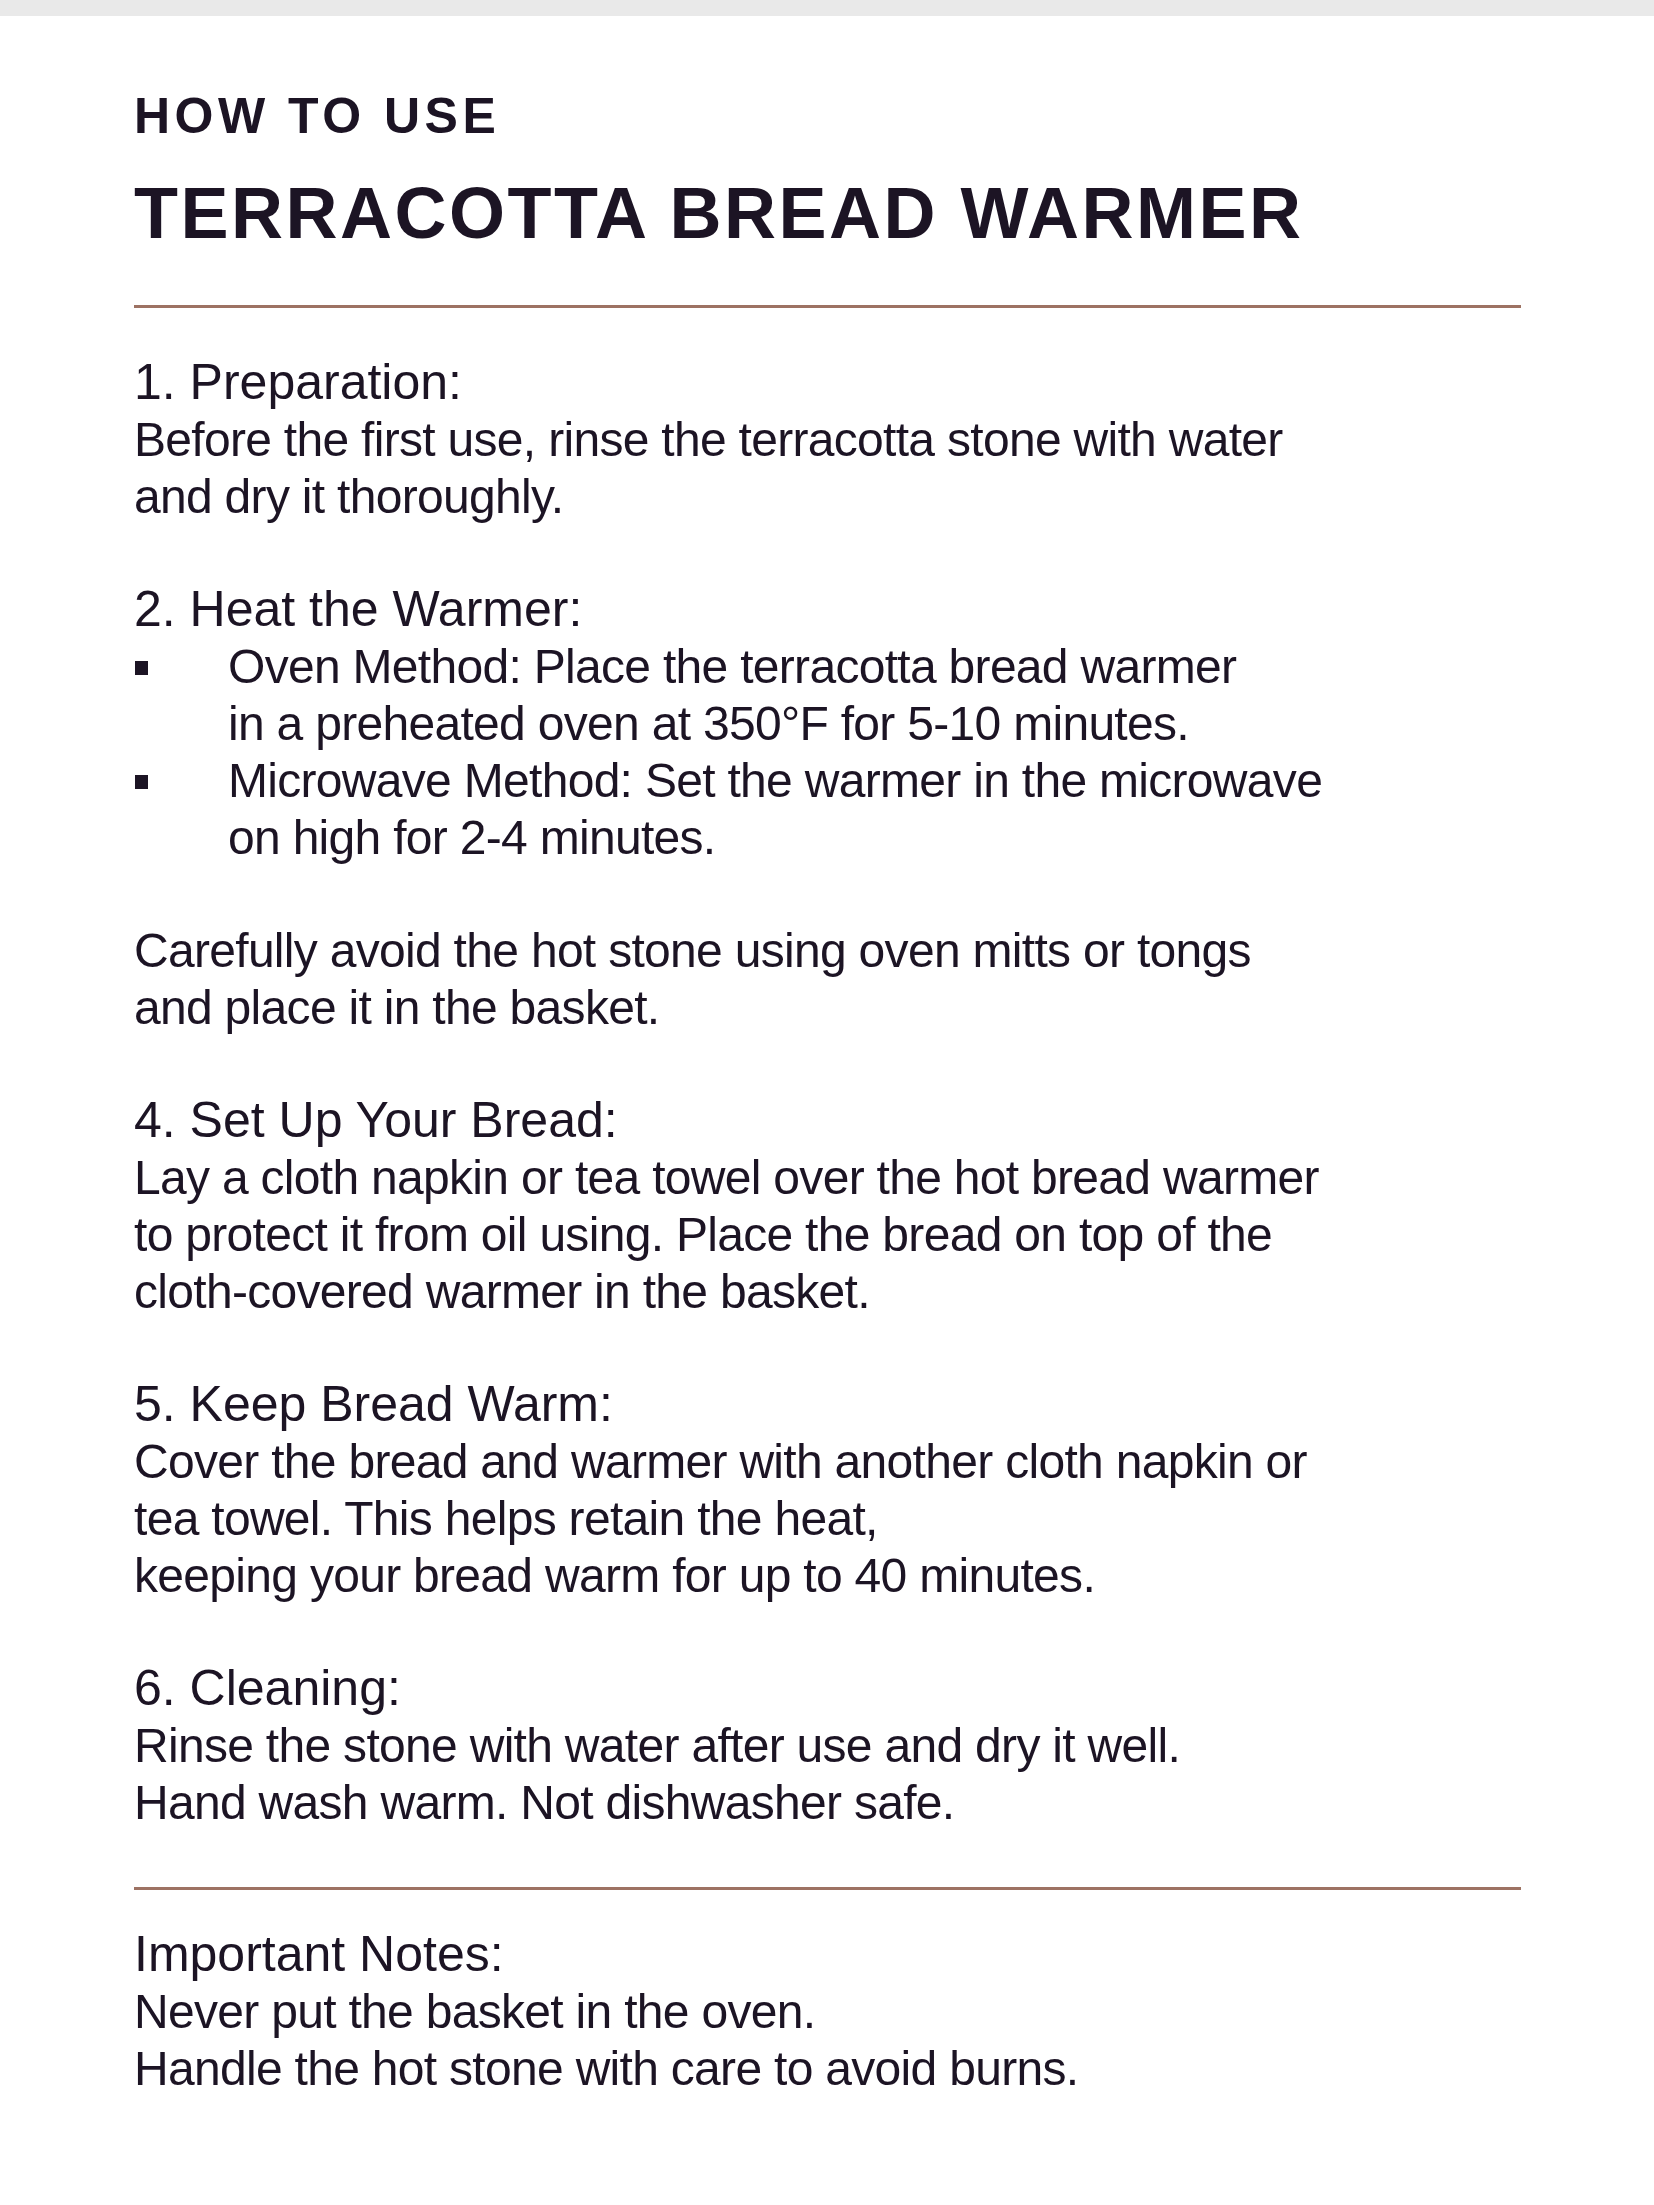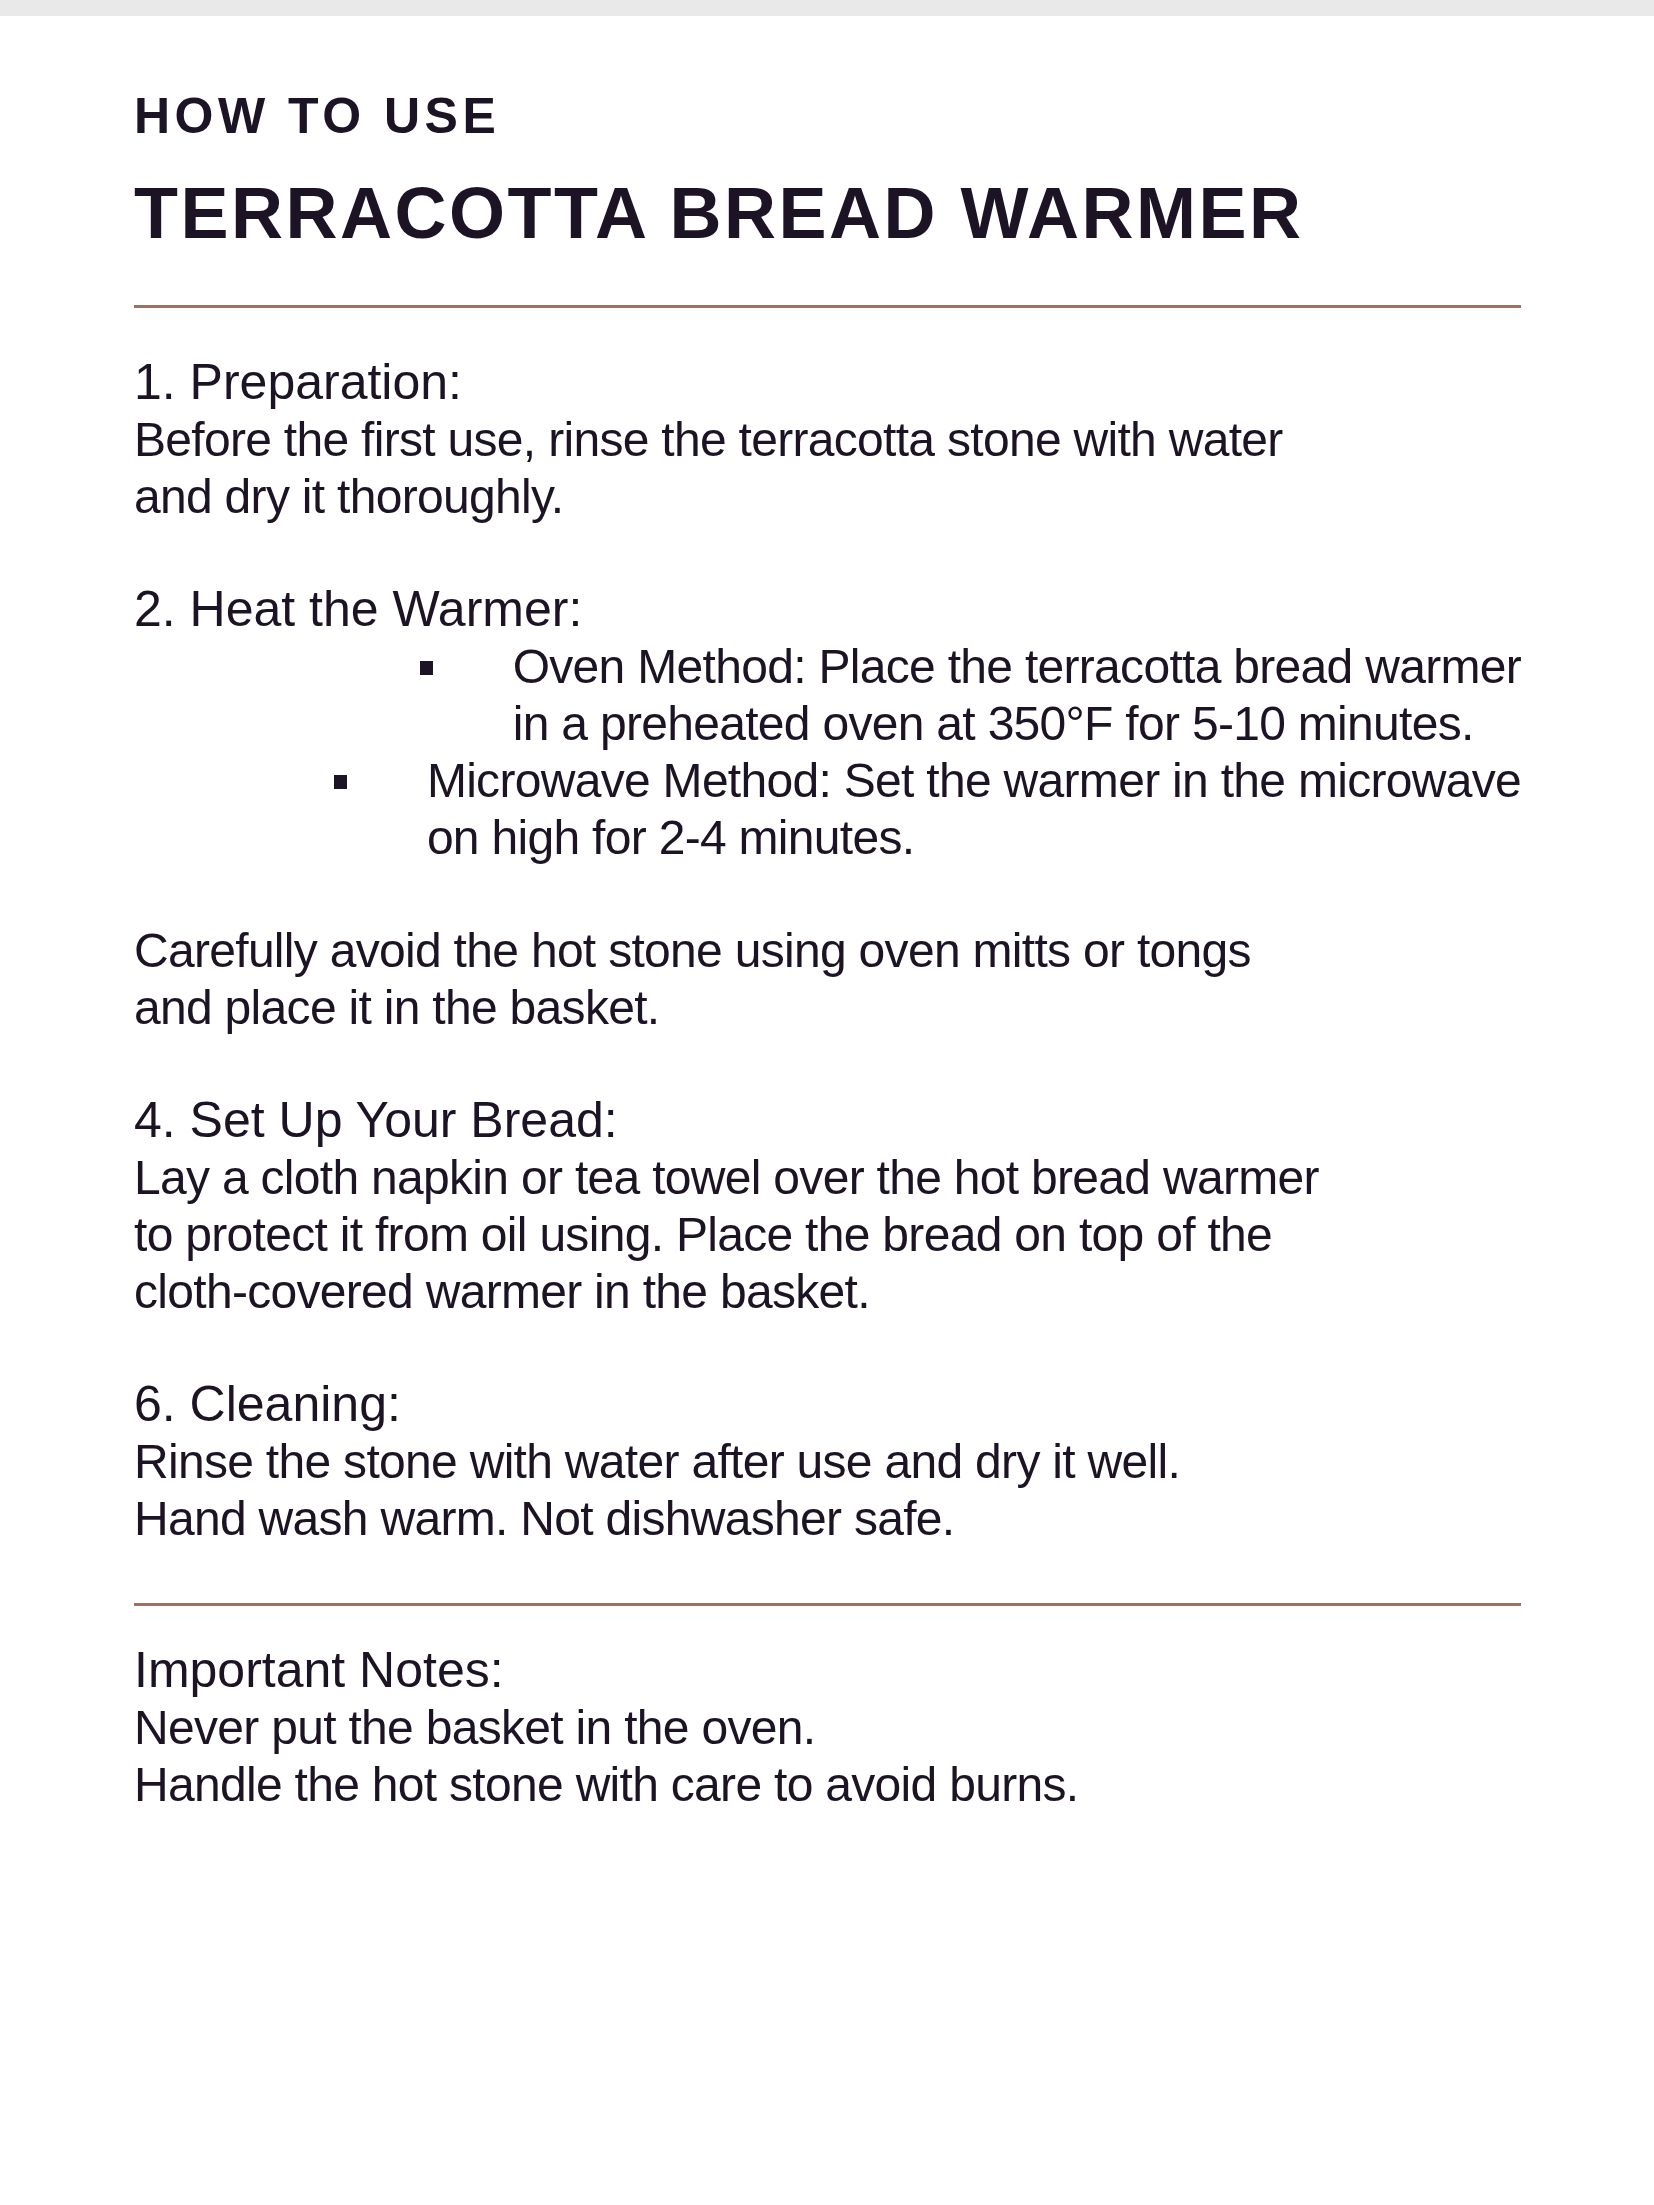--- a/index.html
+++ b/index.html
@@ -52,21 +52,21 @@
     letter-spacing:0;
     white-space:nowrap;
   }
   .line{
     font-size:48px;
     line-height:57px;
     font-weight:400;
     letter-spacing:-0.7px;
     white-space:nowrap;
   }
-  .bullet{display:flex;justify-content:flex-end;}
+  .bullet{display:flex;}
   .square{
     flex:0 0 13px;
     width:13px;
     height:14px;
     margin:23px 0 0 1px;
     background:var(--text);
   }
   .bullet-lines{margin-left:80px;}
   .notes{margin-top:36px;}
 </style>
@@ -105,20 +105,26 @@
         <div class="line">Carefully avoid the hot stone using oven mitts or tongs</div>
         <div class="line">and place it in the basket.</div>
       </section>
       <section class="section">
         <h2 class="heading">4. Set Up Your Bread:</h2>
         <div class="line">Lay a cloth napkin or tea towel over the hot bread warmer</div>
         <div class="line">to protect it from oil using. Place the bread on top of the</div>
         <div class="line">cloth-covered warmer in the basket.</div>
       </section>
       <section class="section">
+        <h2 class="heading">5. Keep Bread Warm:</h2>
+        <div class="line">Cover the bread and warmer with another cloth napkin or</div>
+        <div class="line">tea towel. This helps retain the heat,</div>
+        <div class="line">keeping your bread warm for up to 40 minutes.</div>
+      </section>
+      <section class="section">
         <h2 class="heading">6. Cleaning:</h2>
         <div class="line">Rinse the stone with water after use and dry it well.</div>
         <div class="line">Hand wash warm. Not dishwasher safe.</div>
       </section>
     </div>
 
   <hr class="divider" style="margin-top:0;">
 
   <div class="section notes">
     <h2 class="heading">Important Notes:</h2>

